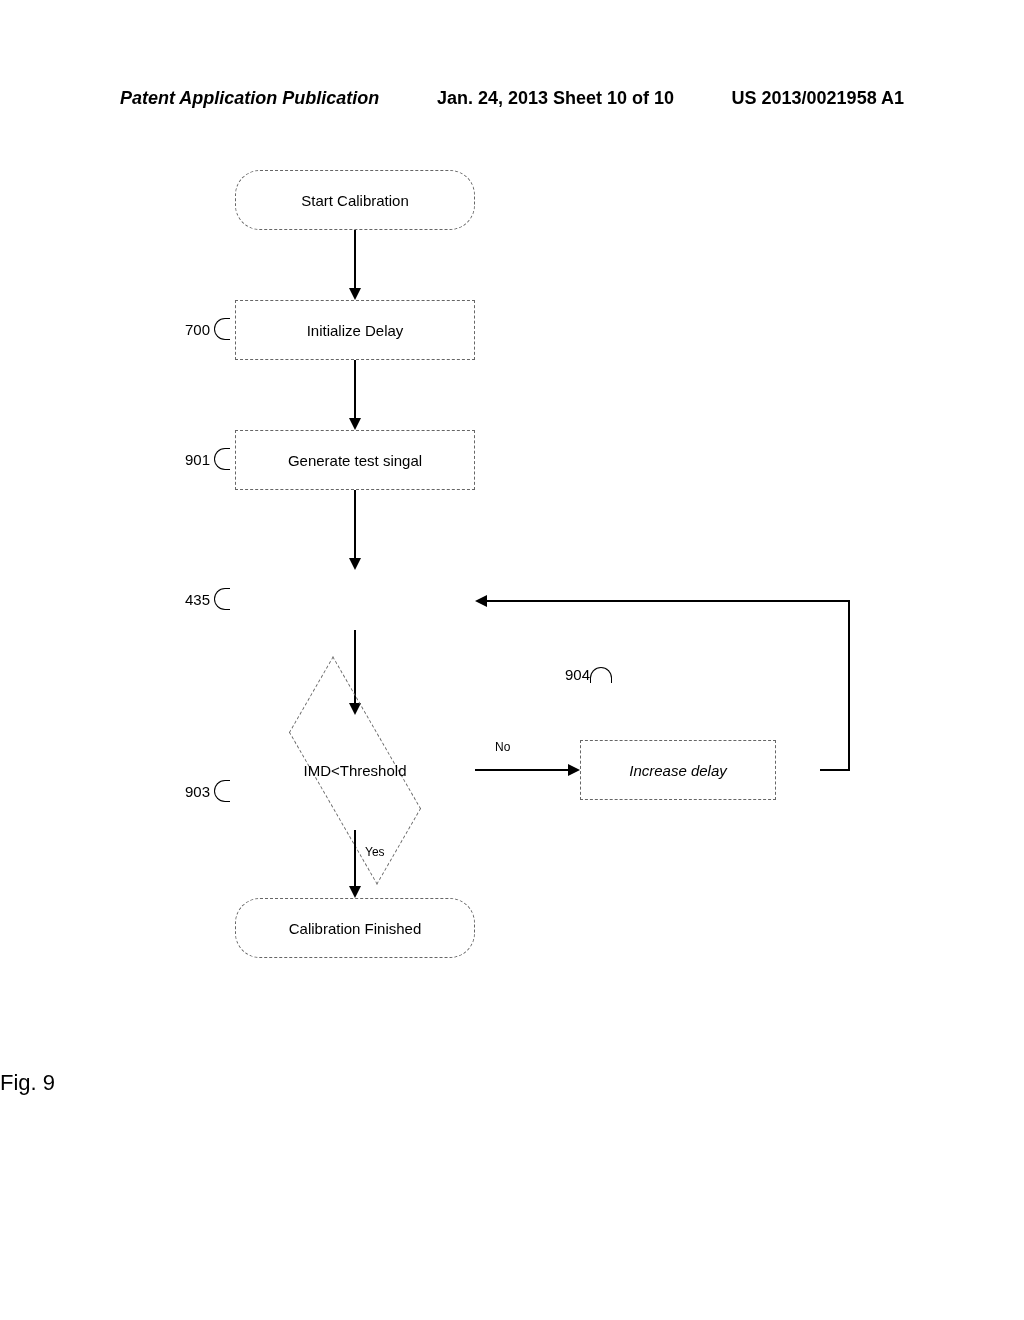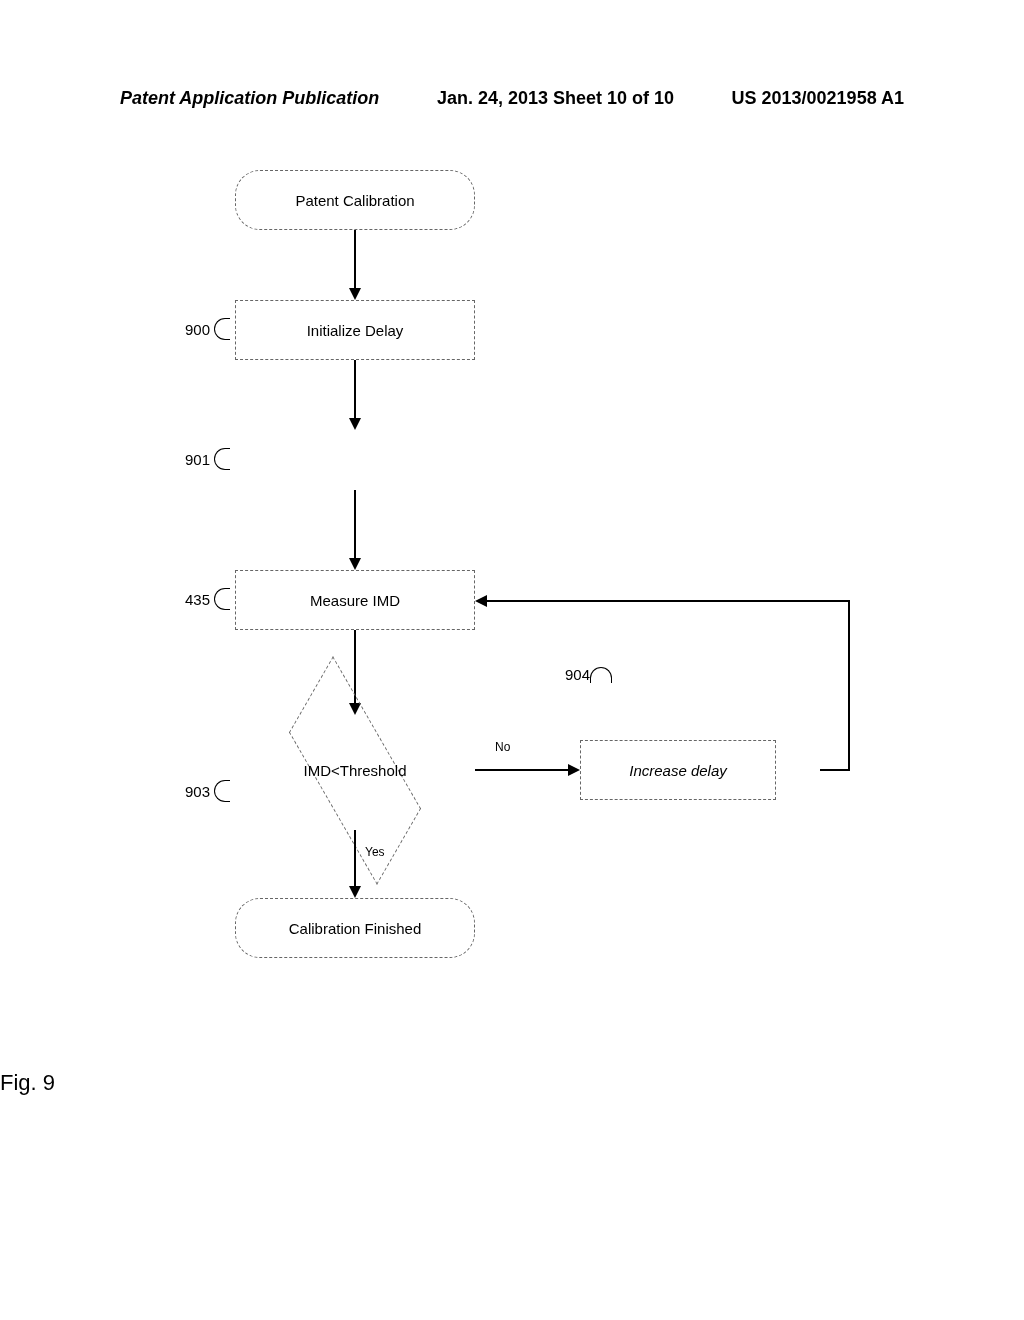--- a/index.html
+++ b/index.html
@@ -137,48 +137,48 @@
 
 <div class="header">
   <span class="header-left">Patent Application Publication</span>
   <span>Jan. 24, 2013  Sheet 10 of 10</span>
   <span>US 2013/0021958 A1</span>
 </div>
 
 <div class="flowchart">
 
   <div class="box rounded-box" style="left:235px; top:0px; width:240px; height:60px;">
-    <span>Patent Calibration</span>
+    <span>Start Calibration</span>
   </div>
 
   <div class="arrow-line" style="left:354px; top:60px; width:2px; height:60px;"></div>
   <div class="arrow-head arrow-down" style="left:349px; top:118px;"></div>
 
   <div class="box rect-box" style="left:235px; top:130px; width:240px; height:60px;">
     <span>Initialize Delay</span>
   </div>
   <div class="ref-label" style="left:185px; top:148px;">
-    <span>900</span>
+    <span>700</span>
     <div class="ref-curve"></div>
   </div>
 
   <div class="arrow-line" style="left:354px; top:190px; width:2px; height:60px;"></div>
   <div class="arrow-head arrow-down" style="left:349px; top:248px;"></div>
 
+  <div class="box rect-box" style="left:235px; top:260px; width:240px; height:60px;">
+    <span>Generate test singal</span>
+  </div>
   <div class="ref-label" style="left:185px; top:278px;">
     <span>901</span>
     <div class="ref-curve"></div>
   </div>
 
   <div class="arrow-line" style="left:354px; top:320px; width:2px; height:70px;"></div>
   <div class="arrow-head arrow-down" style="left:349px; top:388px;"></div>
 
-  <div class="box rect-box" style="left:235px; top:400px; width:240px; height:60px;">
-    <span>Measure IMD</span>
-  </div>
   <div class="ref-label" style="left:185px; top:418px;">
     <span>435</span>
     <div class="ref-curve"></div>
   </div>
 
   <div class="arrow-line" style="left:354px; top:460px; width:2px; height:75px;"></div>
   <div class="arrow-head arrow-down" style="left:349px; top:533px;"></div>
 
   <div class="diamond" style="left:235px; top:540px;">
     <div class="diamond-shape"></div>

